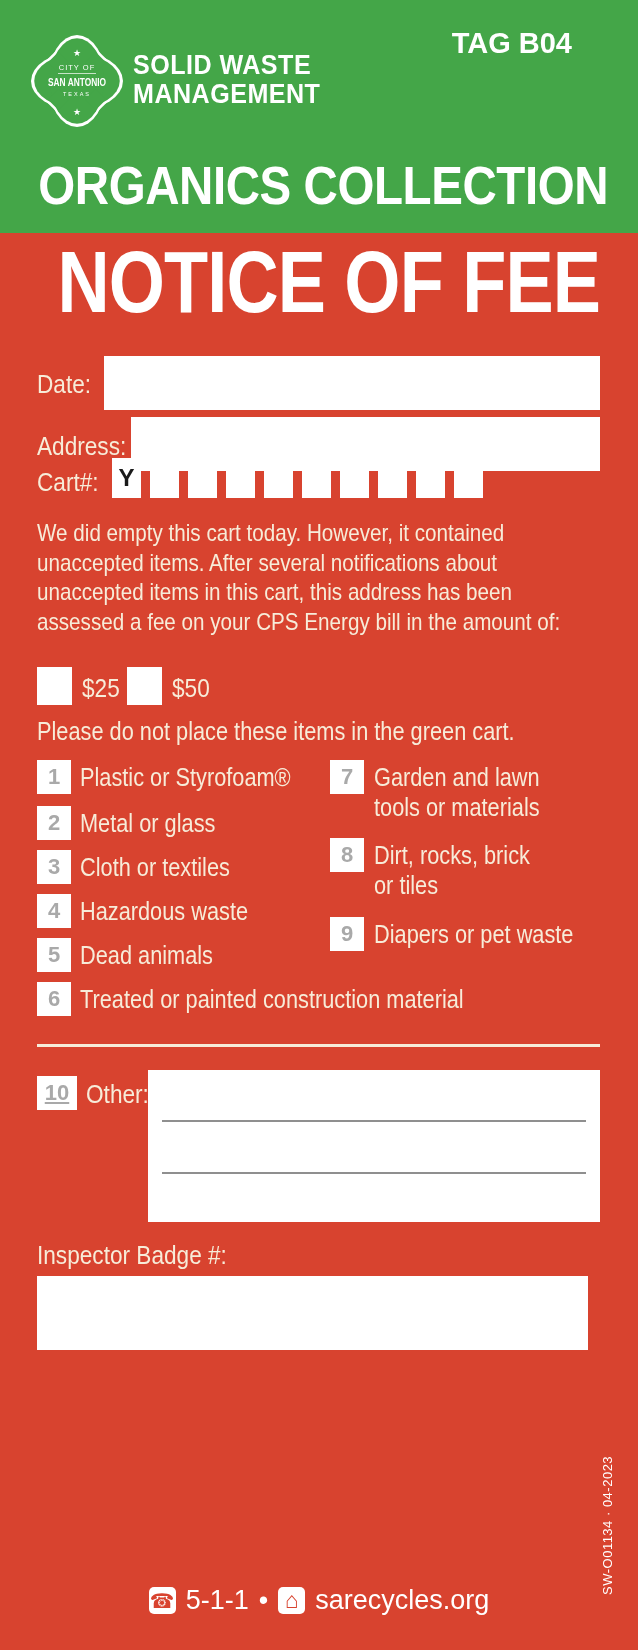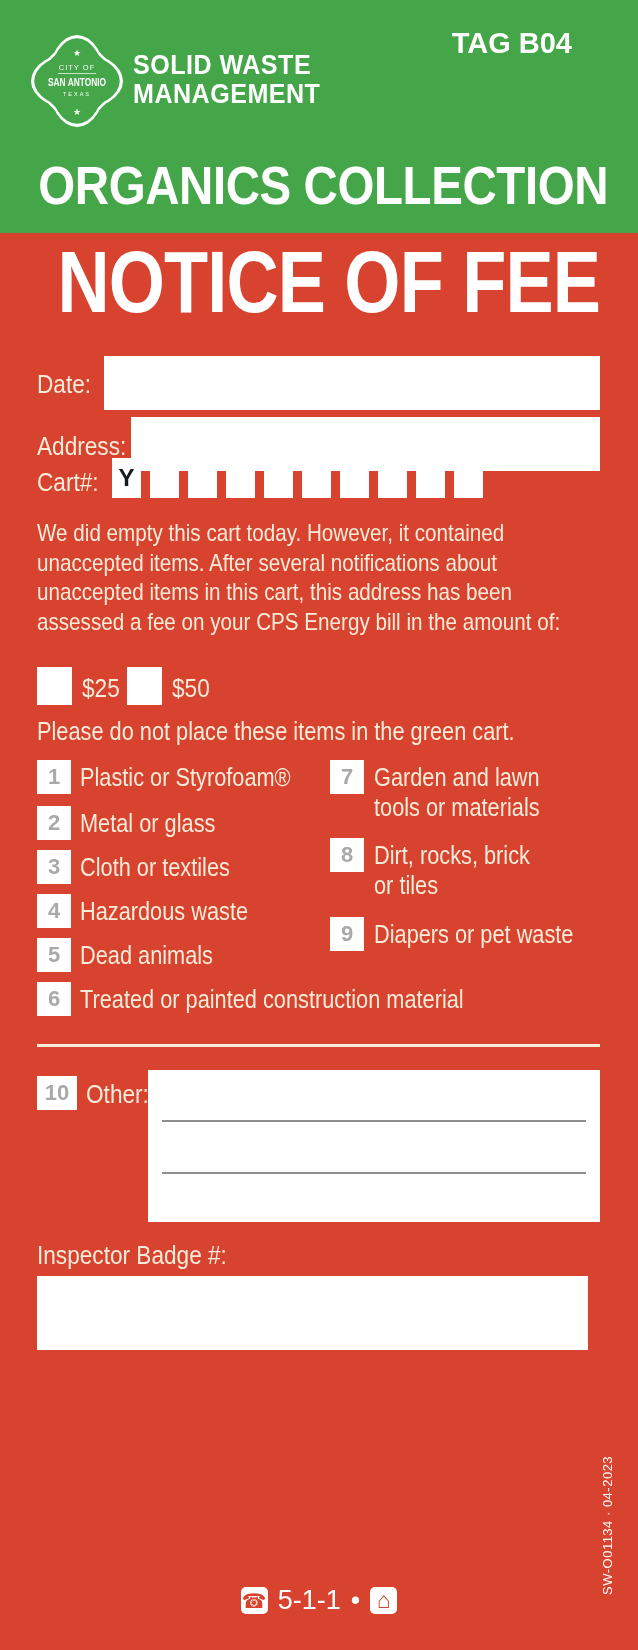--- a/index.html
+++ b/index.html
@@ -140,32 +140,33 @@
 
   <div class="numbox" style="left:330px;top:838px;">8</div>
   <div class="item-label cond" style="left:374px;top:841px;">Dirt, rocks, brick</div>
   <div class="item-label cond" style="left:374px;top:871px;">or tiles</div>
 
   <div class="numbox" style="left:330px;top:917px;">9</div>
   <div class="item-label cond" style="left:374px;top:920px;">Diapers or pet waste</div>
 
   <div class="divider"></div>
 
-  <div class="numbox" style="left:37px;top:1076px;width:40px;">10</div>
+  <div class="numbox" style="left:37px;top:1076px;width:40px;text-decoration:underline;">10</div>
   <div class="lbl cond" style="left:86px;top:1079px;">Other:</div>
   <div class="box" style="left:148px;top:1070px;width:452px;height:152px;">
     <div class="rule" style="top:50px;"></div>
     <div class="rule" style="top:102px;"></div>
   </div>
 
   <div class="lbl cond" style="left:37px;top:1240px;">Inspector Badge #:</div>
   <div class="box" style="left:37px;top:1276px;width:551px;height:74px;"></div>
 
   <div class="sidecode">SW-O01134 · 04-2023</div>
 
   <div class="footer">
     <span class="icon-sq">☎</span>
     <span>5-1-1</span>
     <span>•</span>
     <span class="icon-sq" style="font-size:23px;">⌂</span>
+    <span>sarecycles.org</span>
   </div>
 
 </div>
 
 </body></html>

